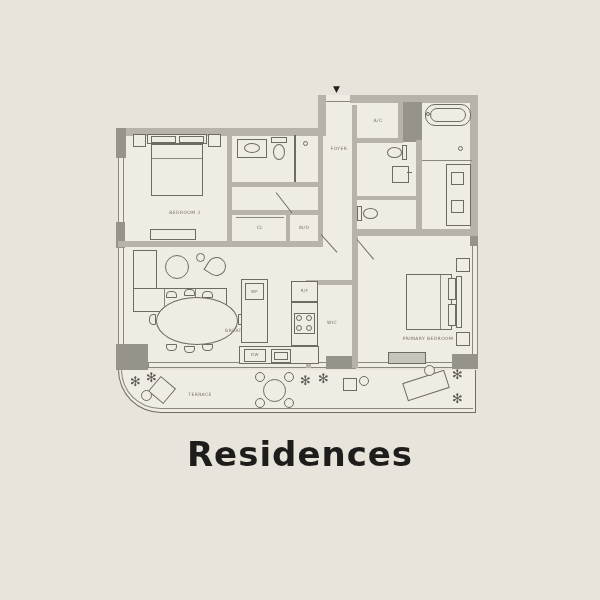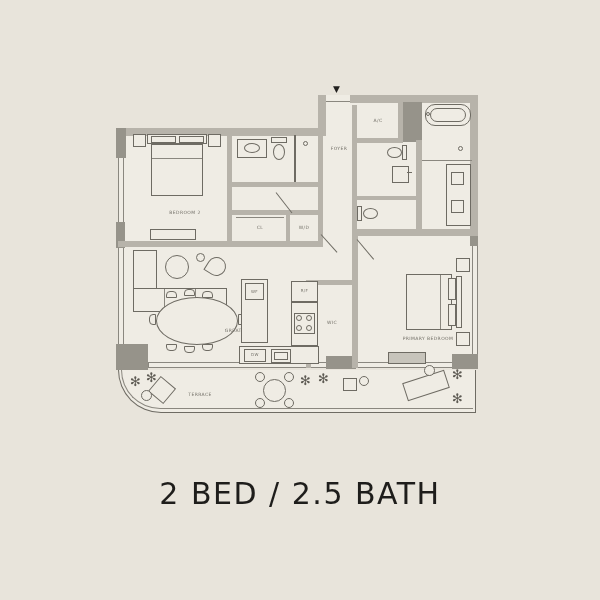--- a/index.html
+++ b/index.html
@@ -182,14 +182,14 @@
     <div class="fx" style="left:404px;top:376px;width:44px;height:19px;transform:rotate(-18deg)"></div>
     <div class="fx round" style="left:424px;top:365px;width:11px;height:11px"></div>
     <div class="plant" style="left:130px;top:375px">✻</div>
     <div class="plant" style="left:146px;top:371px">✻</div>
     <div class="plant" style="left:300px;top:374px">✻</div>
     <div class="plant" style="left:318px;top:372px">✻</div>
     <div class="plant" style="left:452px;top:368px">✻</div>
     <div class="plant" style="left:452px;top:392px">✻</div>
   </div>
 
-  <div class="subtitle">2 BED / 2.5 BATH</div>
+  <div class="title">Residences</div>
 </div>
 
 </body></html>

